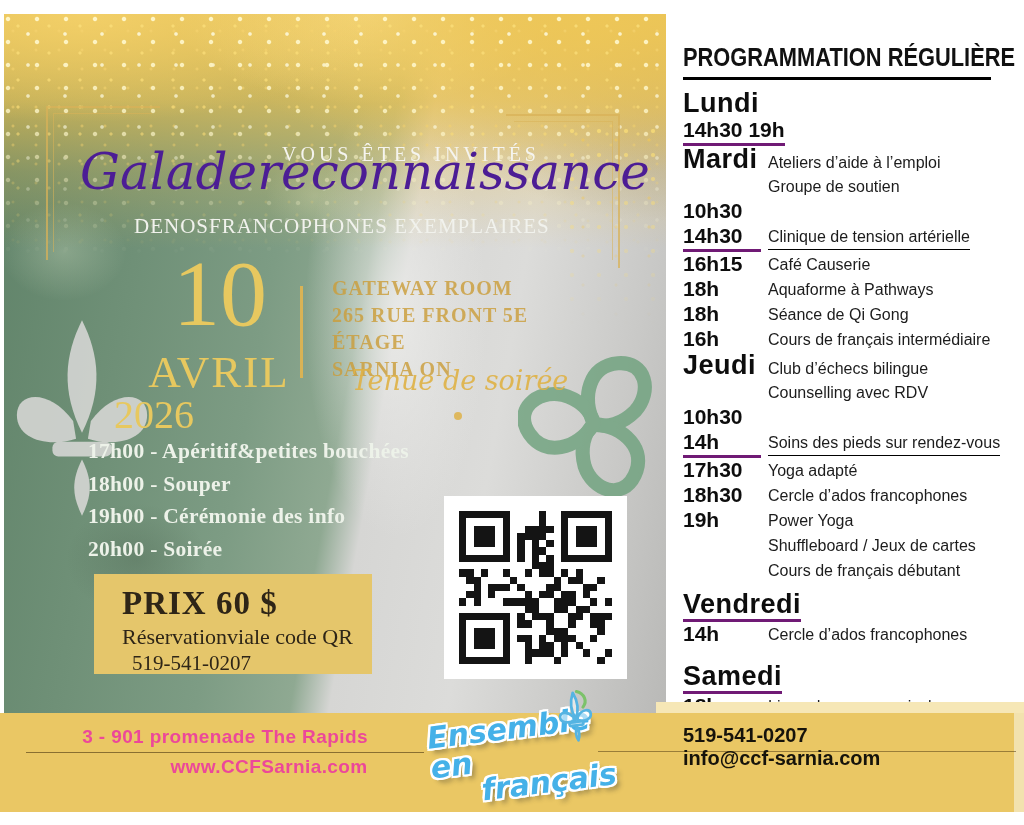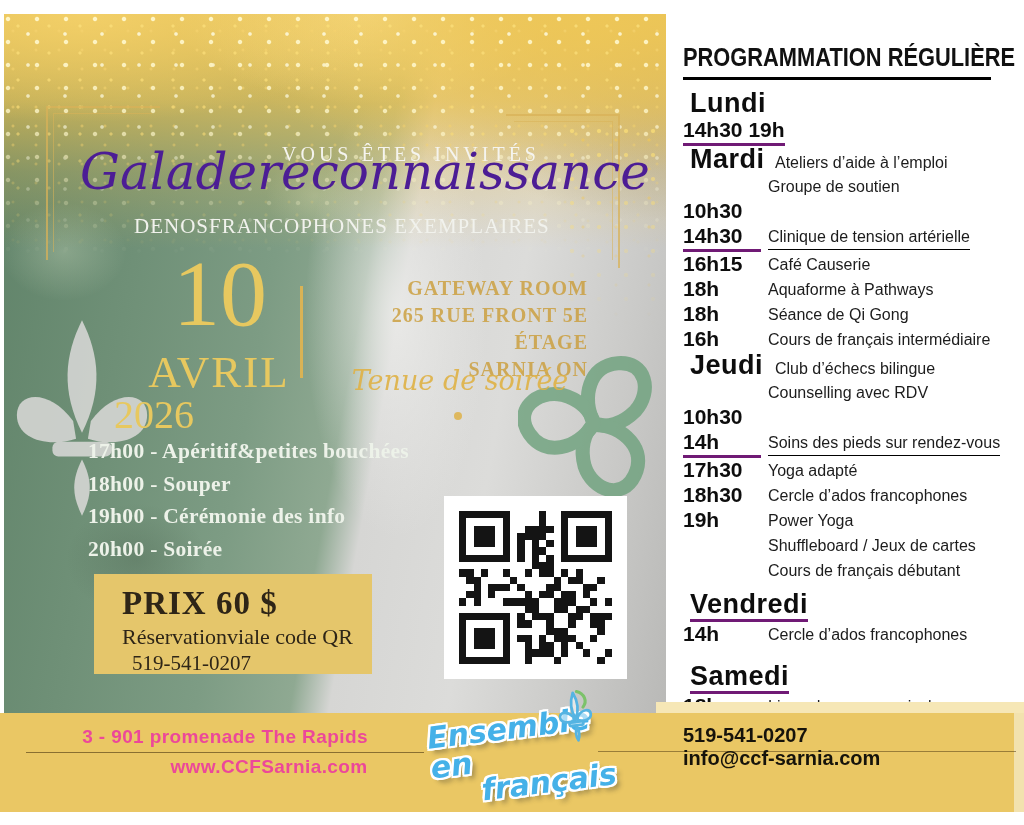--- a/index.html
+++ b/index.html
@@ -54,21 +54,21 @@
     color:#f1f2ed;font-size:21px;letter-spacing:1px;}
 
   .big-day{position:absolute;left:148px;top:232px;width:136px;text-align:center;
     font-family:"Liberation Serif",serif;font-size:94px;line-height:94px;color:#e7c85f;}
   .v-divider{position:absolute;left:296px;top:272px;width:3px;height:92px;background:#d9b355;}
   .month{position:absolute;left:110px;top:336px;width:210px;text-align:center;
     font-family:"Liberation Serif",serif;font-size:45px;line-height:45px;color:#e7c85f;letter-spacing:2px;}
   .year{position:absolute;left:110px;top:381px;width:210px;text-align:left;
     font-family:"Liberation Serif",serif;font-size:40px;line-height:40px;color:#e7c85f;}
 
-  .venue{position:absolute;left:328px;top:261px;width:256px;text-align:right;
+  .venue{position:absolute;left:328px;top:261px;width:256px;text-align:left;
     font-family:"Liberation Serif",serif;font-weight:bold;color:rgba(202,158,58,.82);
     font-size:20px;line-height:27px;letter-spacing:1px;}
   .dress{position:absolute;left:328px;top:351px;width:256px;text-align:center;
     font-family:"DejaVu Serif",serif;font-style:italic;font-weight:normal;color:rgba(222,178,72,.92);font-size:27px;}
   .gold-dot{position:absolute;left:450px;top:398px;width:8px;height:8px;border-radius:50%;background:rgba(222,178,72,.85);}
 
   .fleur{position:absolute;left:4px;top:300px;width:148px;height:208px;opacity:.88;}
   .trillium{position:absolute;left:514px;top:312px;width:152px;height:196px;opacity:.8;}
 
   .gala-sched{position:absolute;left:84px;top:421px;font-family:"Liberation Serif",serif;
@@ -85,21 +85,21 @@
 
   
   .program{position:absolute;left:683px;top:42px;width:336px;}
   .prog-title{width:308px;border-bottom:3.5px solid #000;padding-bottom:4px;}
   .prog-title span{display:inline-block;transform:scaleX(.84);transform-origin:left center;
     font-size:26px;font-weight:800;white-space:nowrap;letter-spacing:0;}
   .prows{margin-top:10px;}
   .prow{display:flex;align-items:flex-start;min-height:25px;}
   .prow.day{min-height:28px;}
   .ptime{flex:0 0 85px;font-weight:800;font-size:21px;line-height:24px;white-space:nowrap;color:#0d0d0d;}
-  .prow.day .ptime{font-size:27px;line-height:27px;letter-spacing:.5px;margin-left:7px;}
+  .prow.day .ptime{font-size:27px;line-height:27px;letter-spacing:.5px;}
   .undr{display:inline-block;border-bottom:3px solid #701a75;padding-bottom:1px;min-width:78px;}
   .prow.day .undr{min-width:0;border-bottom-width:3px;}
   .pact{font-size:16px;line-height:21px;color:#1c1c1c;padding-top:2px;white-space:nowrap;}
   .prow.day .pact{padding-top:6px;}
   .aUnd{border-bottom:1.5px solid #000;padding-bottom:1.5px;}
 
   
   .bar{position:absolute;left:0;top:713px;width:1024px;height:99px;background:#eac764;}
   .bar-pale-top{position:absolute;left:656px;top:702px;width:368px;height:11px;background:#f6e7b6;}
   .bar-pale-right{position:absolute;left:1014px;top:713px;width:10px;height:99px;background:#f2e2ae;}

